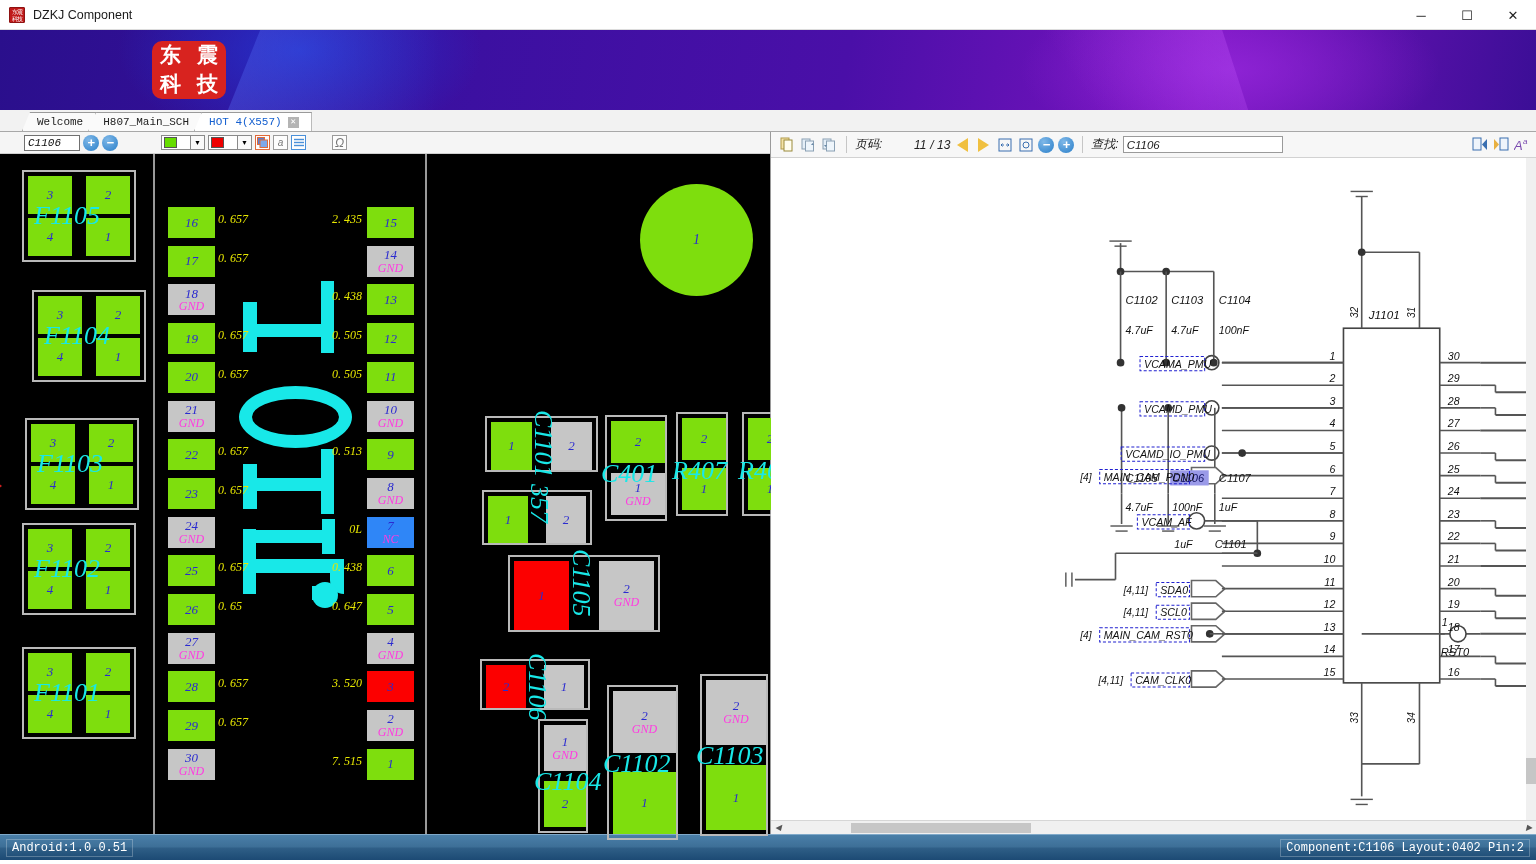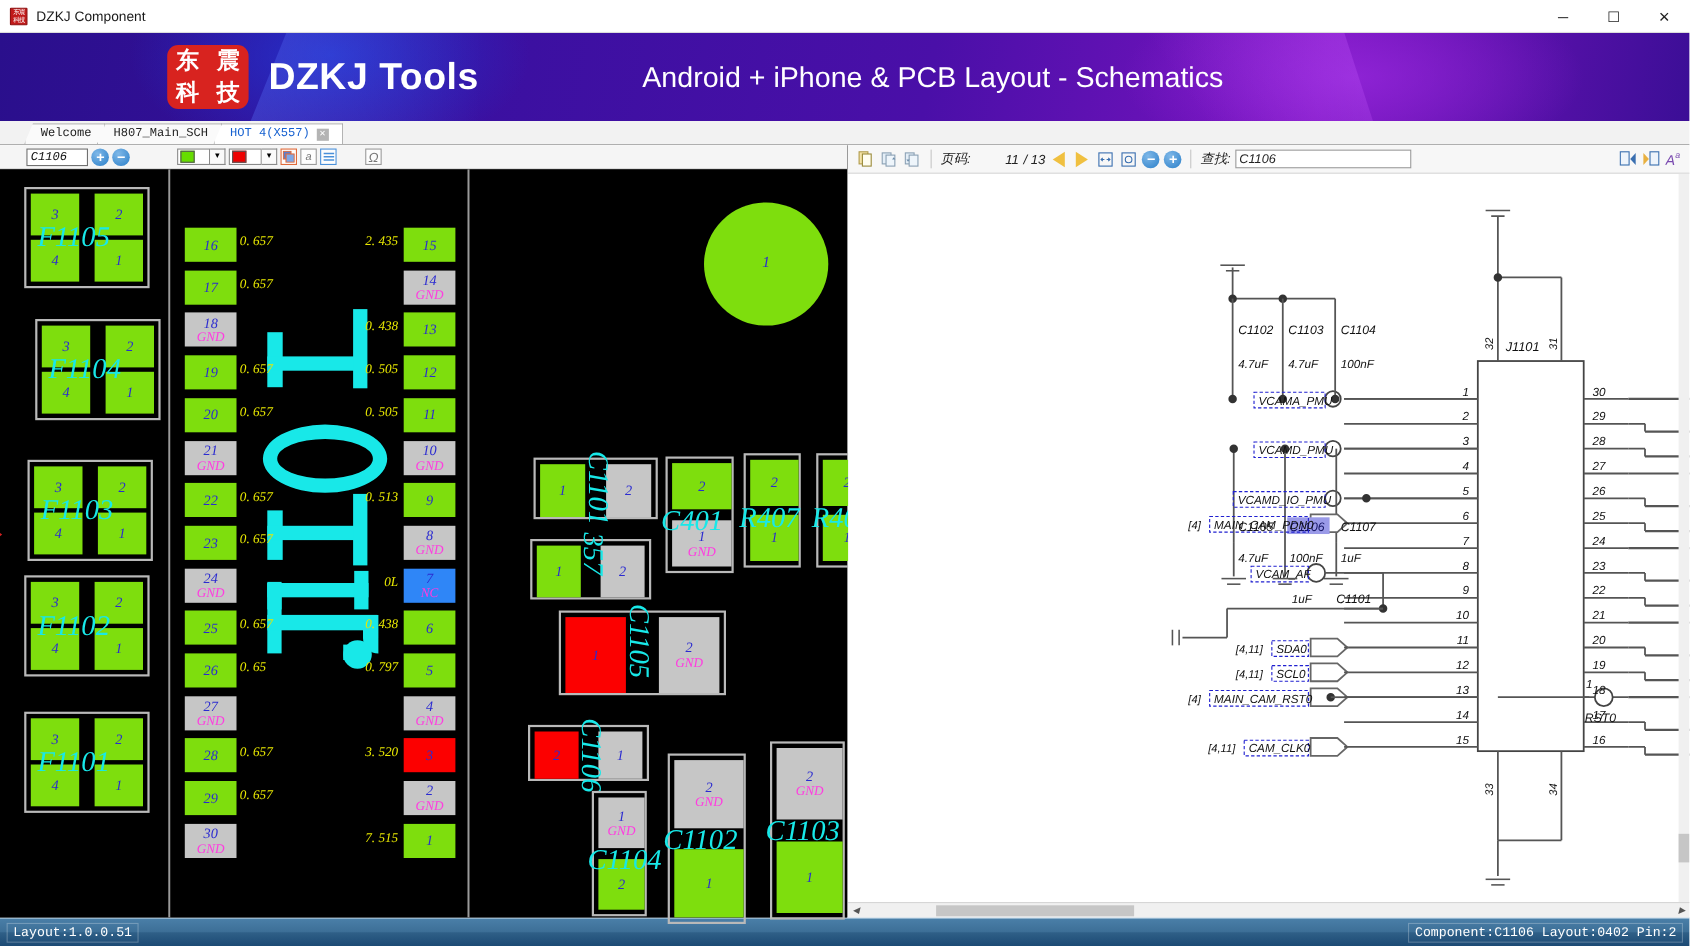--- a/index.html
+++ b/index.html
@@ -140,22 +140,20 @@
   </div>
 </div>
 
 <div id="banner">
   <div id="logo-box">
     <span>东</span>
     <span>震</span>
     <span>科</span>
     <span>技</span>
   </div>
-  <div id="brand">DZKJ Tools</div>
-  <div id="banner-title">Android + iPhone &amp; PCB Layout - Schematics</div>
 </div>
 
 <div id="tabstrip">
   <div class="tab">
     <span>Welcome</span>
   </div>
   <div class="tab">
     <span>H807_Main_SCH</span>
   </div>
   <div class="tab active">
@@ -430,21 +428,21 @@
               <span class="nc">NC</span>
             </div>
             <div class="dim" style="right: 63px; top: 367.6px;">0L</div>
             <div class="pad g" style="left: 212px; top: 401.3px; width: 47px; height: 31px;">
               <span>6</span>
             </div>
             <div class="dim" style="right: 63px; top: 406.3px;">0. 438</div>
             <div class="pad g" style="left: 212px; top: 440px; width: 47px; height: 31px;">
               <span>5</span>
             </div>
-            <div class="dim" style="right: 63px; top: 445px;">0. 797</div>
+            <div class="dim" style="right: 63px; top: 445px;">0. 647</div>
             <div class="pad gy" style="left: 212px; top: 478.7px; width: 47px; height: 31px;">
               <span>4</span>
               <span class="gnd">GND</span>
             </div>
             <div class="pad red" style="left: 212px; top: 517.4px; width: 47px; height: 31px;">
               <span>3</span>
             </div>
             <div class="dim" style="right: 63px; top: 522.4px;">3. 520</div>
             <div class="pad gy" style="left: 212px; top: 556.1px; width: 47px; height: 31px;">
               <span>2</span>
@@ -874,15 +872,15 @@
     <div id="hscrollbar">
       <div class="harrow">◀</div>
       <div id="hthumb"></div>
       <div style="flex:1"></div>
       <div class="harrow">▶</div>
     </div>
   </div>
 </div>
 
 <div id="statusbar">
-  <div class="cell">Layout:1.0.0.51</div>
+  <div class="cell">Android:1.0.0.51</div>
   <div class="cell">Component:C1106 Layout:0402 Pin:2</div>
 </div>
 
 </body></html>

